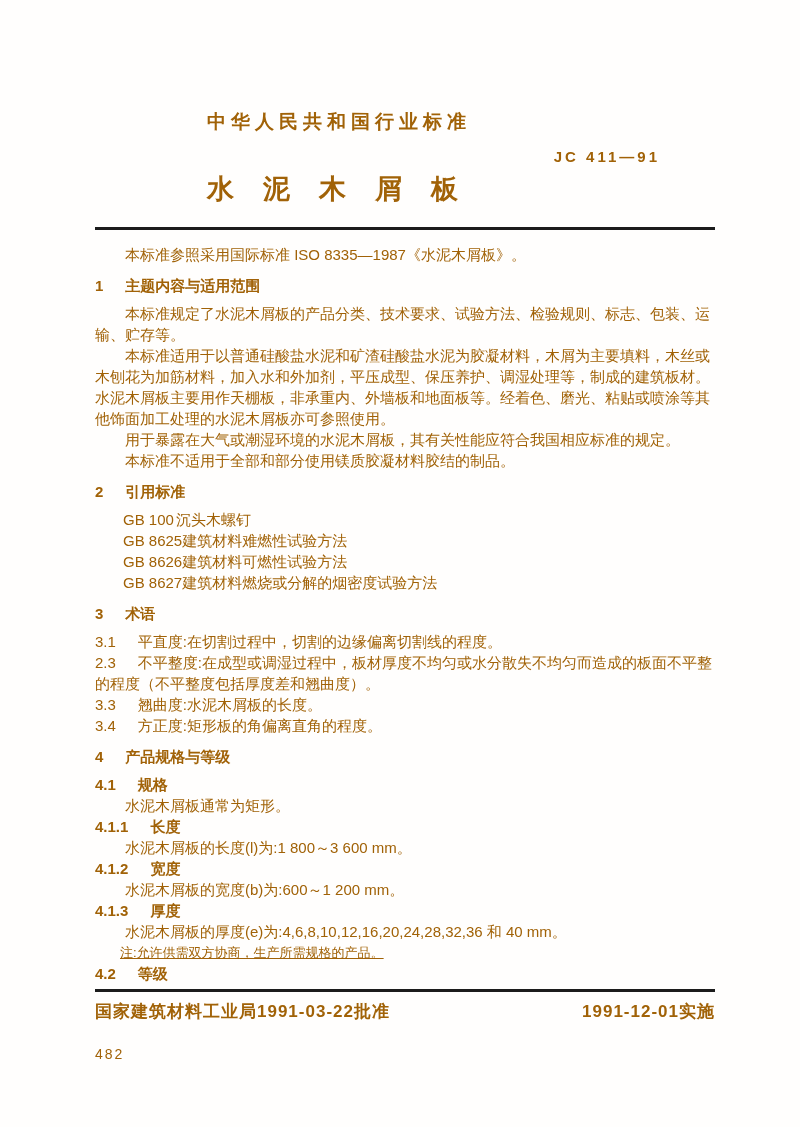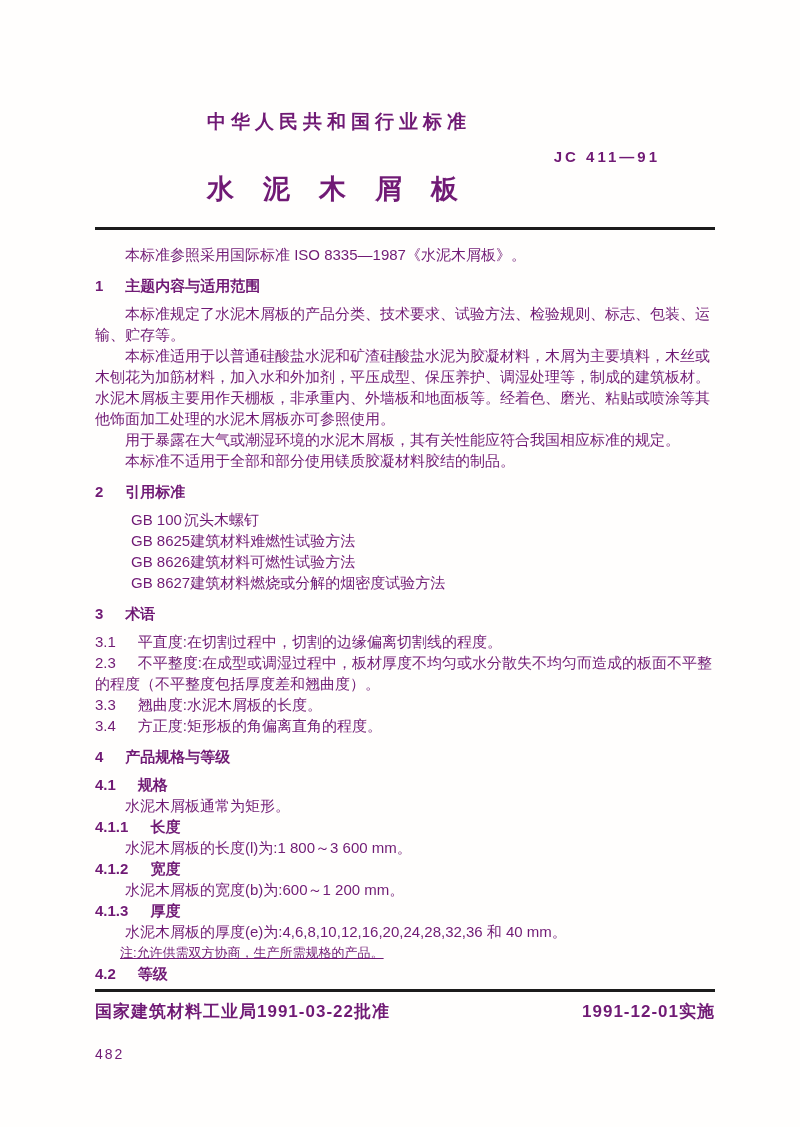--- a/index.html
+++ b/index.html
@@ -6,21 +6,21 @@
   html, body { margin: 0; padding: 0; background: #ffffff; }
   .page {
     position: relative;
     width: 800px;
     height: 1127px;
     background: #fffefd;
     padding: 112px 85px 0 95px;
     font-family: "Liberation Sans", sans-serif;
     font-size: 15px;
     line-height: 21px;
-    color: #701a75;
+    color: #a16207;
     overflow: hidden;
   }
   p { margin: 0; }
   .law-title {
     font-weight: 700;
     font-size: 19px;
     line-height: 20px;
     letter-spacing: 5px;
     margin-left: 112px;
     white-space: nowrap;
@@ -47,21 +47,21 @@
   .rule-top { margin-top: 23px; }
   .rule-bottom { margin-top: 5px; }
   .intro { margin-top: 14px; text-indent: 2em; }
   .sec-heading {
     font-weight: 700;
     margin: 10px 0 7px;
   }
   .sec-heading .num { margin-right: 22px; }
   .indent { text-indent: 2em; }
   .ref { padding-left: 28px; }
-  .ref-code { display: inline-block; min-width: 53px; margin-left: 8px; }
+  .ref-code { display: inline-block; min-width: 53px; }
   .term-num { margin-right: 22px; }
   .sub-heading { font-weight: 700; }
   .note { font-size: 13px; padding-left: 25px; text-decoration: underline; }
   .footer-row {
     display: flex;
     justify-content: space-between;
     align-items: flex-end;
     font-weight: 700;
     font-size: 17px;
     letter-spacing: 1px;

